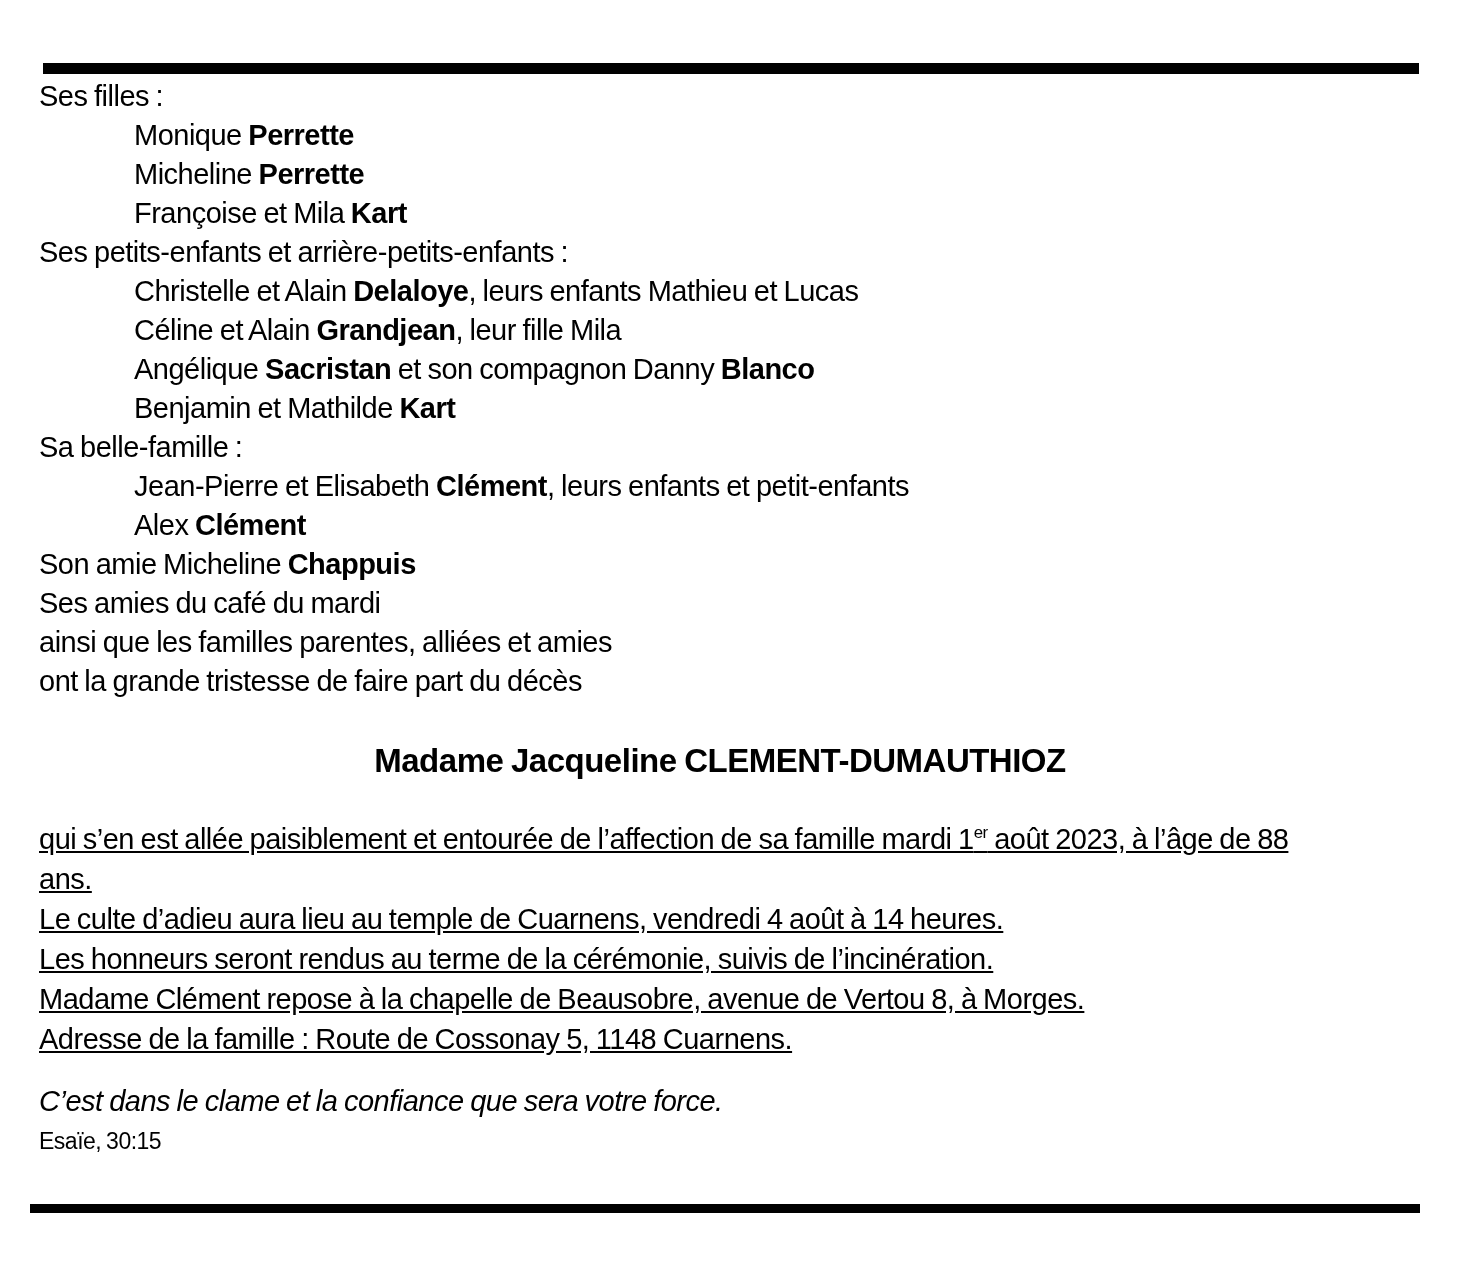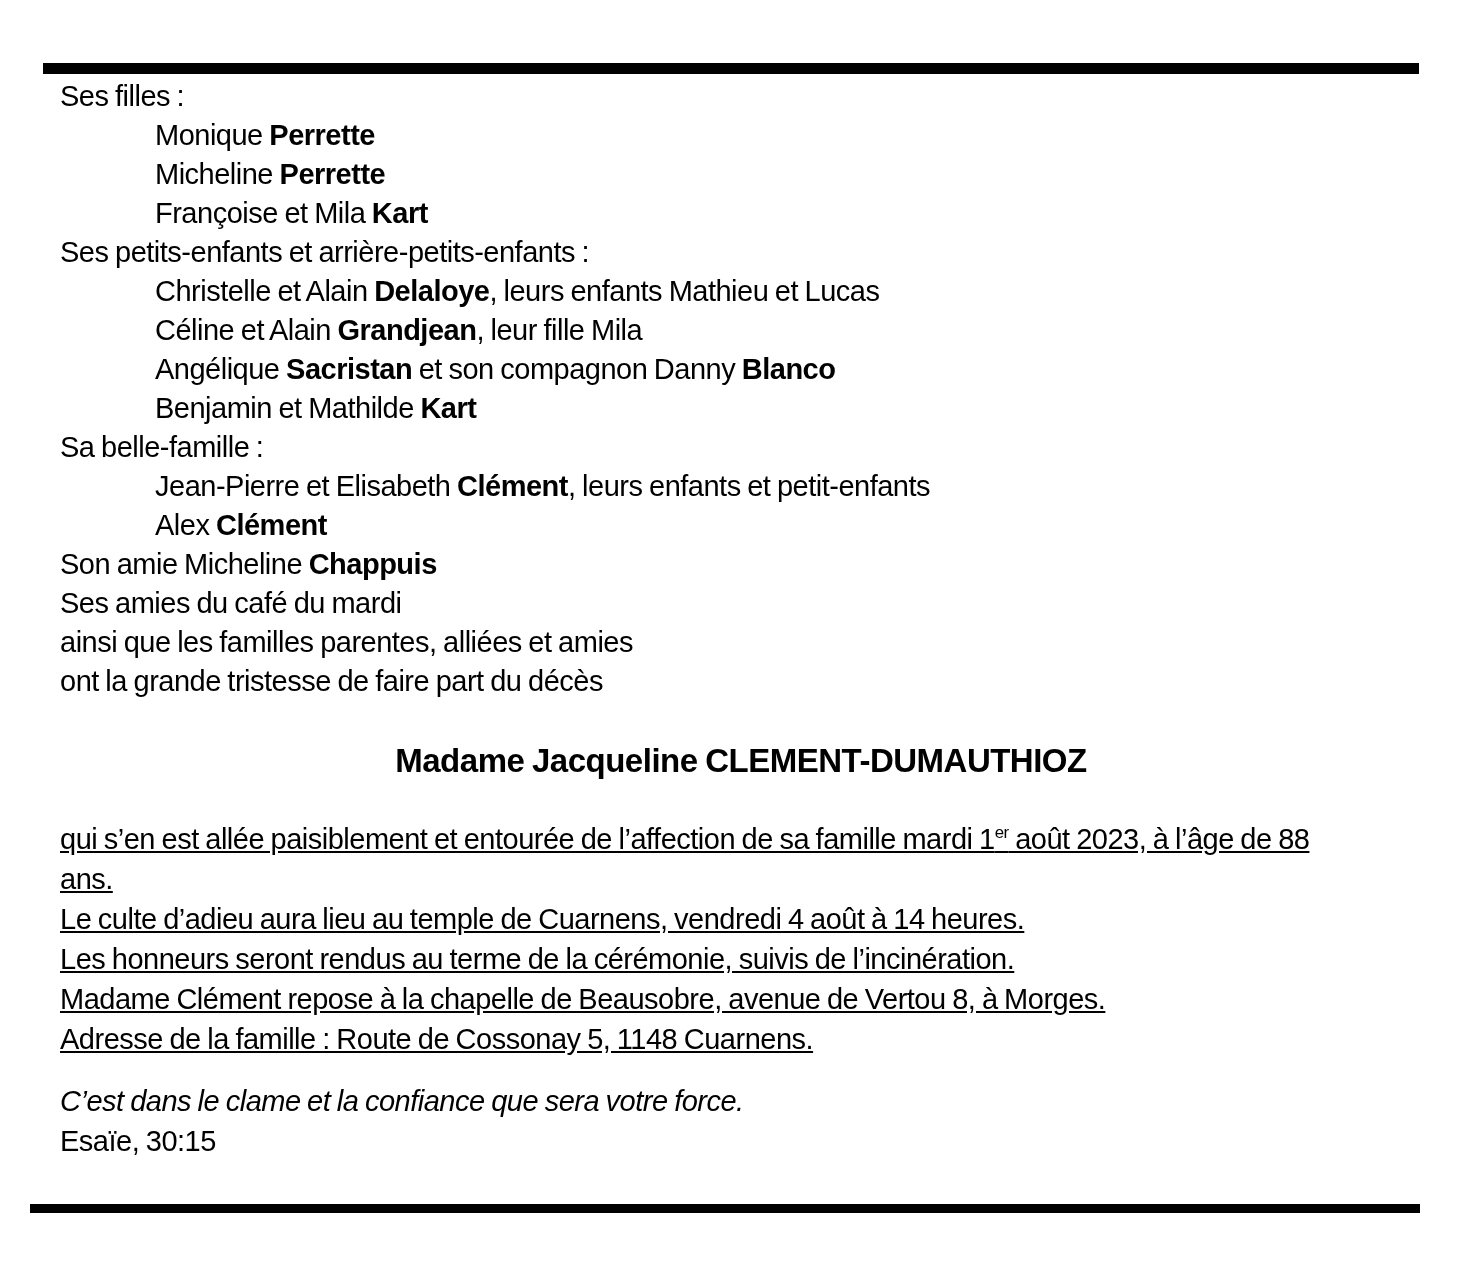--- a/index.html
+++ b/index.html
@@ -16,21 +16,21 @@
     word-spacing: -1px;
   }
   .rule {
     position: absolute;
     background: #000000;
   }
   .rule-top { left: 43px; top: 63px; width: 1376px; height: 11px; }
   .rule-bottom { left: 30px; top: 1204px; width: 1390px; height: 9px; }
   .content {
     position: absolute;
-    left: 60px;
+    left: 39px;
     top: 77px;
     width: 1362px;
   }
   .line {
     font-size: 29px;
     line-height: 39px;
     white-space: nowrap;
   }
   .line.indent-1 { padding-left: 95px; }
   .bold { font-weight: bold; }
@@ -55,21 +55,21 @@
   .quote-block {
     margin-top: 22px;
     text-align: left;
   }
   .quote-line {
     font-size: 29px;
     line-height: 40px;
     font-style: italic;
   }
   .quote-ref {
-    font-size: 29px;
+    font-size: 23px;
     line-height: 40px;
   }
 </style>
 </head>
 <body>
 
 <div class="page">
   <div class="rule rule-top"></div>
 
   <div class="content">

